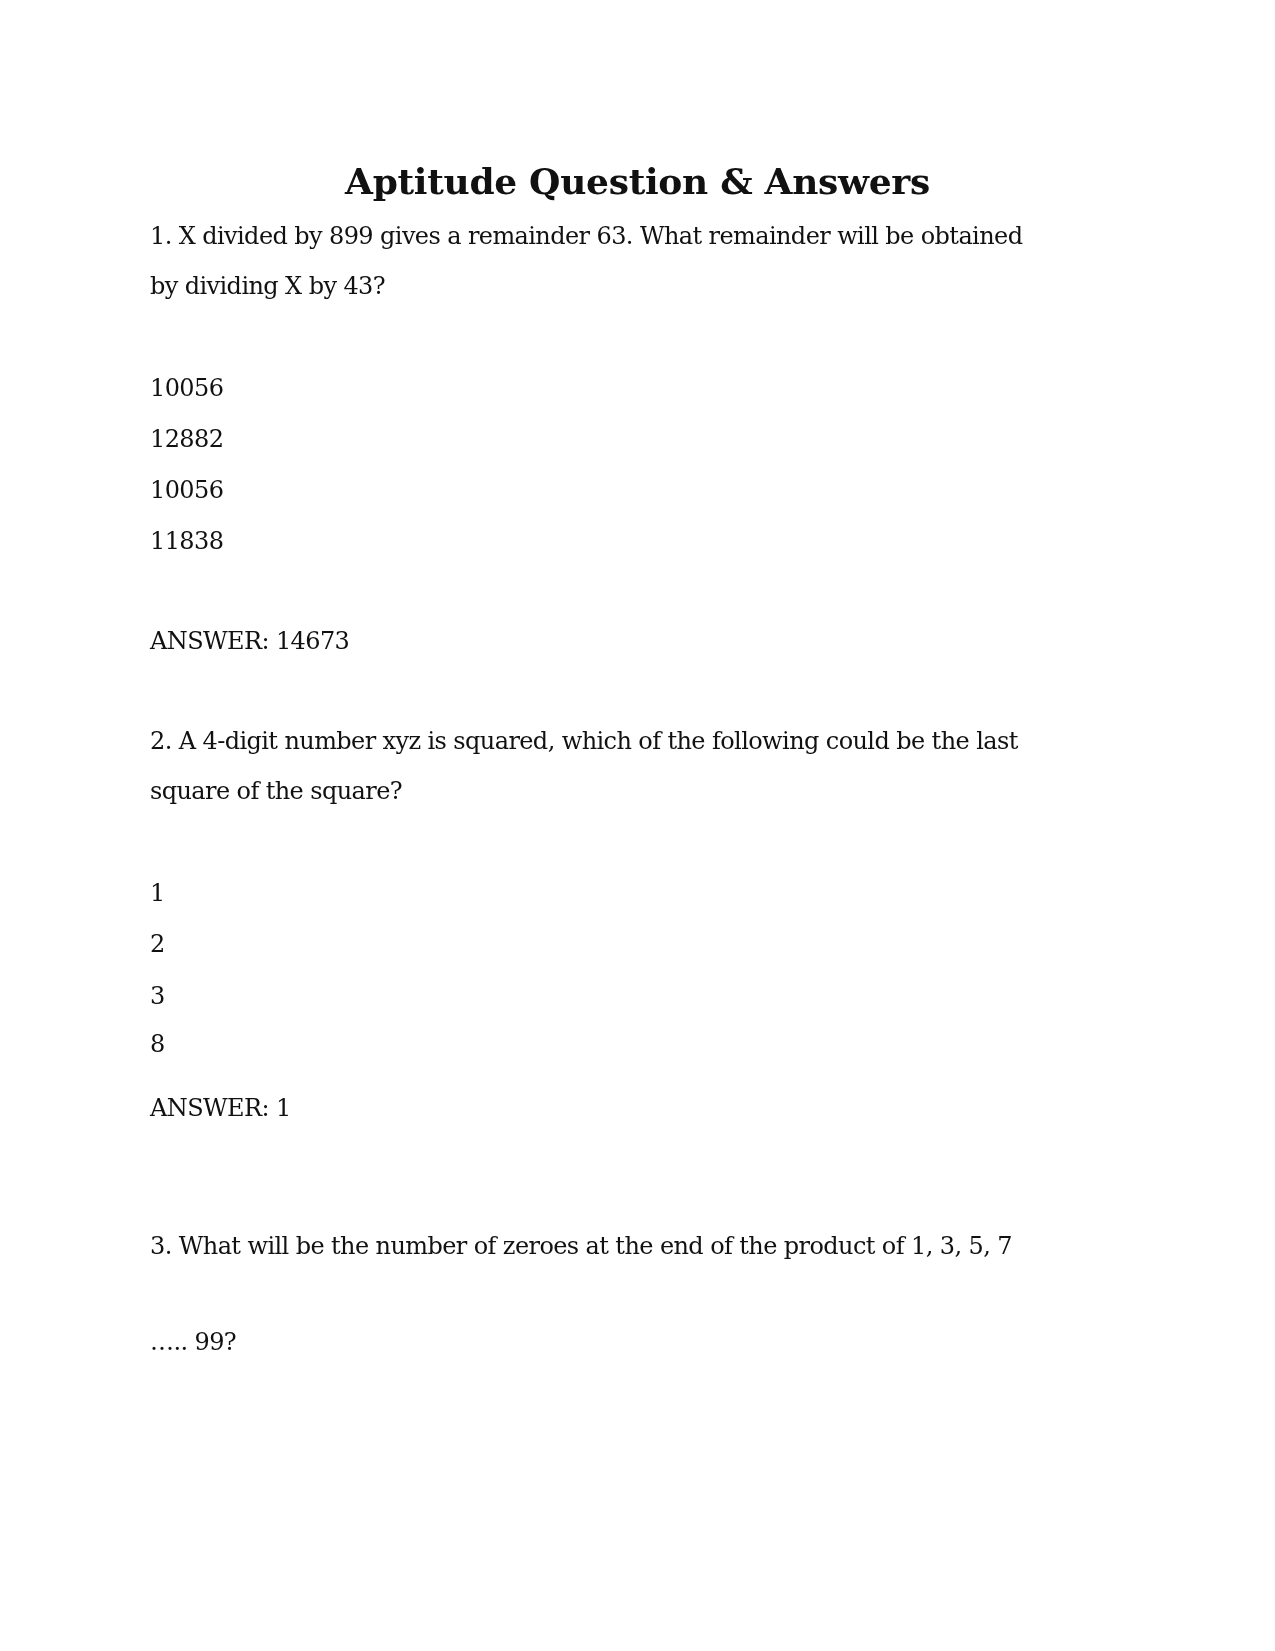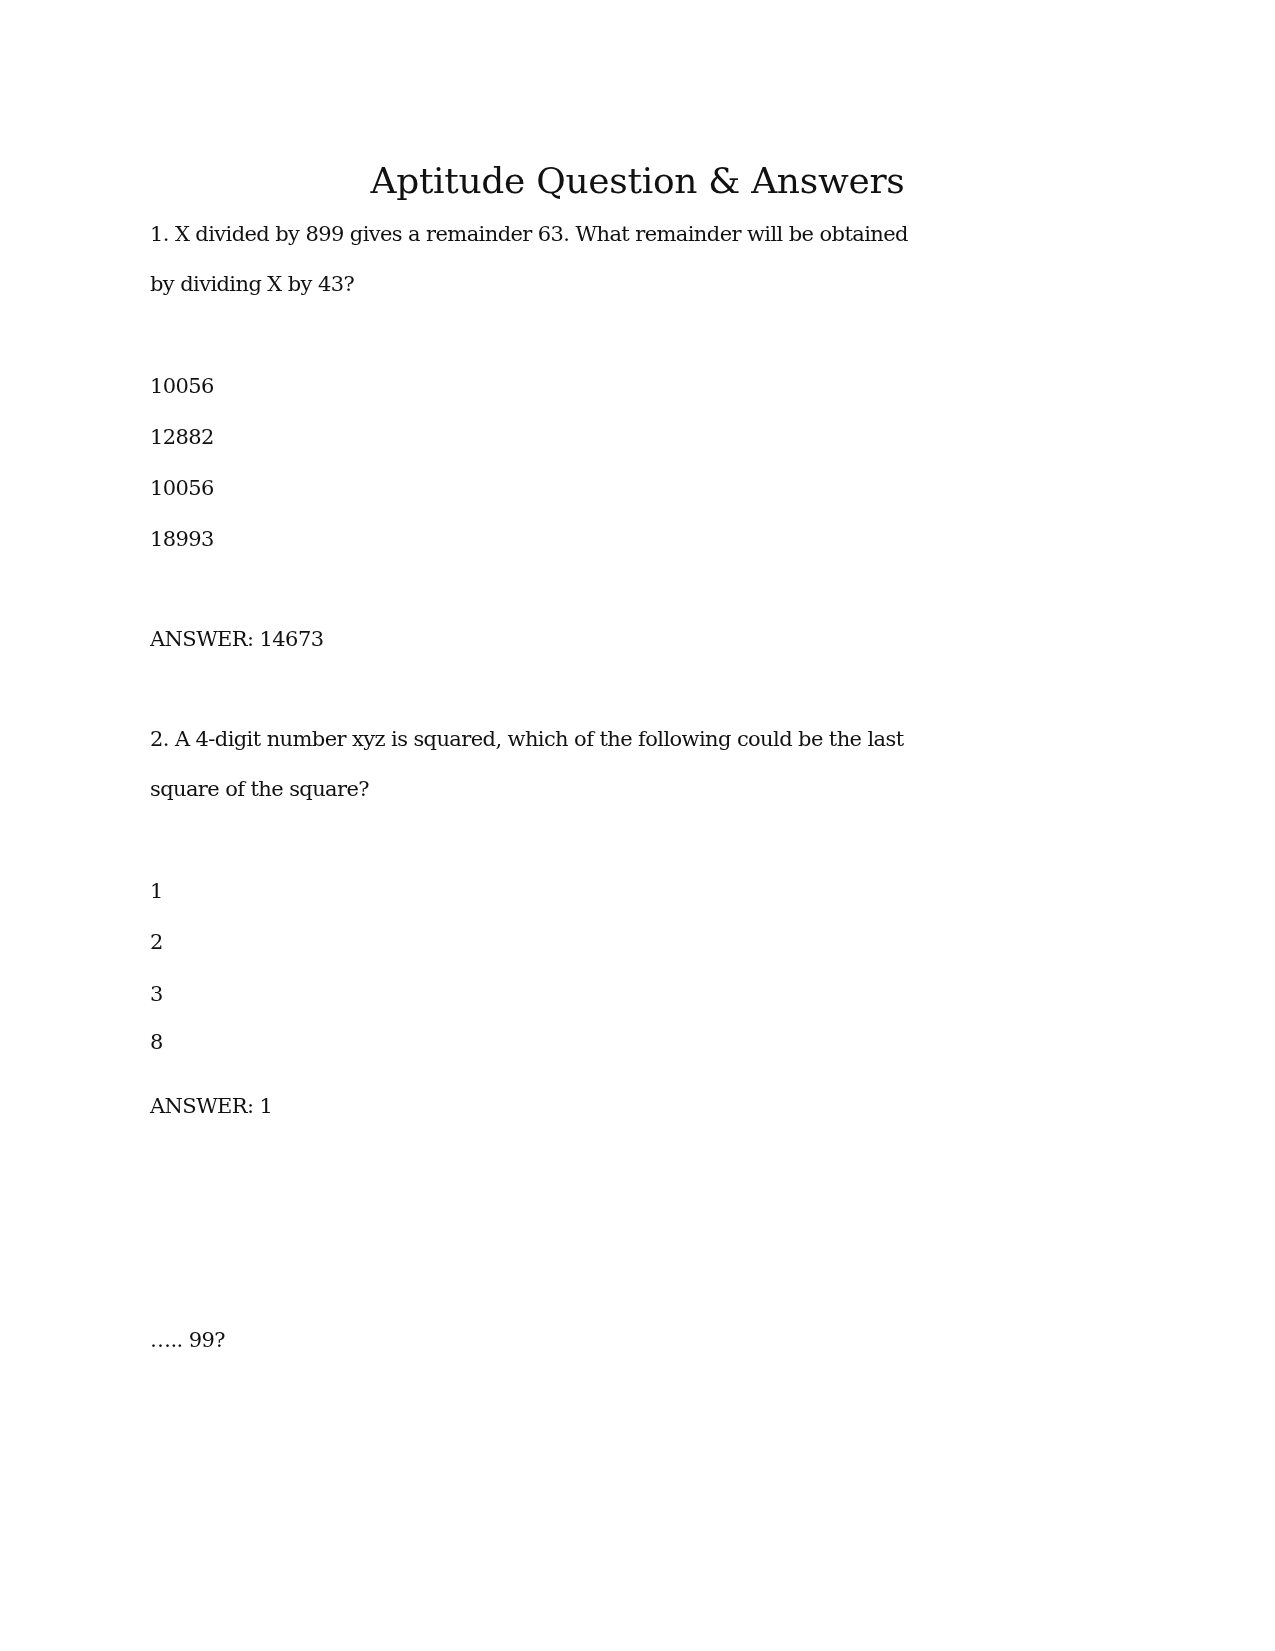--- a/index.html
+++ b/index.html
@@ -1,36 +1,37 @@
 <!DOCTYPE html>
 <html><head>
   <meta charset="utf-8">
   <style>
     html, body { margin: 0; padding: 0; background: #ffffff; }
     body { width: 1275px; height: 1651px; position: relative; overflow: hidden; font-family: "DejaVu Serif", "Liberation Serif", serif; color: #111; }
     .page { position: absolute; left: 0; top: 0; width: 1275px; height: 1651px; }
-    .title { position: absolute; left: 0; width: 1275px; top: 160px; text-align: center; font-weight: normal; font-size: 36px; font-family: "DejaVu Serif", serif; letter-spacing: -0.3px; }
-    .line { position: absolute; left: 150px; font-size: 21px; white-space: nowrap; font-family: "DejaVu Serif", serif; letter-spacing: -0.6px; }
+    .title { position: absolute; left: 0; width: 1275px; top: 160px; text-align: center; font-weight: bold; font-size: 36px; font-family: "DejaVu Serif", serif; letter-spacing: -0.3px; }
+    .line { position: absolute; left: 150px; font-size: 24px; white-space: nowrap; font-family: "DejaVu Serif", serif; letter-spacing: -0.6px; }
   </style>
 </head>
 <body>
 
 <div class="page">
   <div class="title">Aptitude Question &amp; Answers</div>
 
   <div class="line" style="top:222px">1. X divided by 899 gives a remainder 63. What remainder will be obtained</div>
   <div class="line" style="top:272px">by dividing X by 43?</div>
   <div class="line" style="top:374px">10056</div>
   <div class="line" style="top:425px">12882</div>
   <div class="line" style="top:476px">10056</div>
-  <div class="line" style="top:527px">18993</div>
+  <div class="line" style="top:527px">11838</div>
   <div class="line" style="top:627px">ANSWER: 14673</div>
 
   <div class="line" style="top:727px">2. A 4-digit number xyz is squared, which of the following could be the last</div>
   <div class="line" style="top:777px">square of the square?</div>
   <div class="line" style="top:879px">1</div>
   <div class="line" style="top:930px">2</div>
   <div class="line" style="top:982px">3</div>
   <div class="line" style="top:1030px">8</div>
   <div class="line" style="top:1094px">ANSWER: 1</div>
 
+  <div class="line" style="top:1232px">3. What will be the number of zeroes at the end of the product of 1, 3, 5, 7</div>
   <div class="line" style="top:1328px">….. 99?</div>
 </div>
 
 </body></html>

